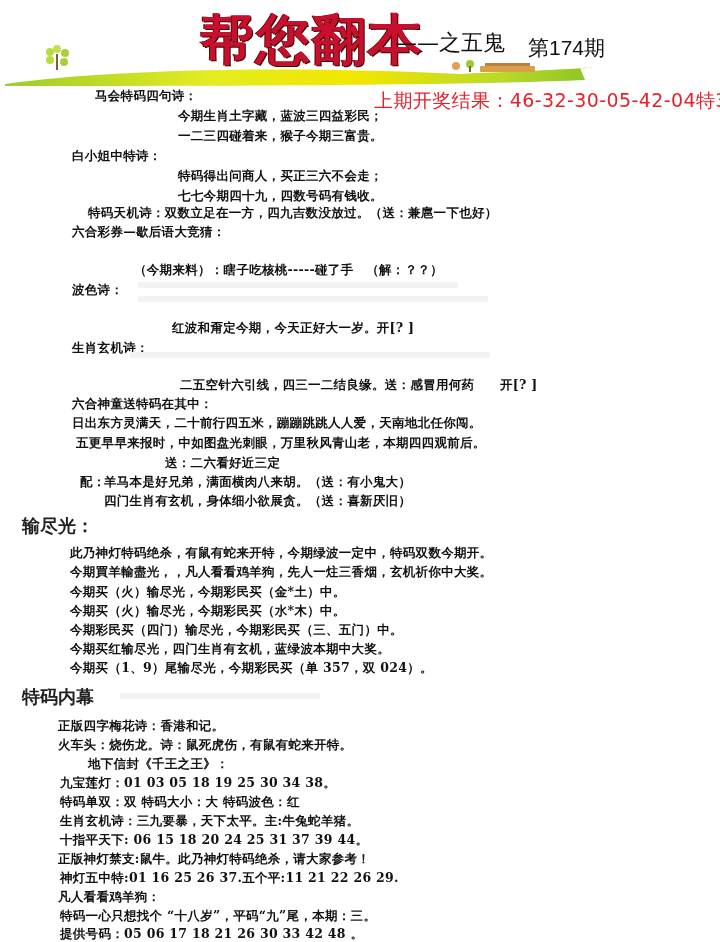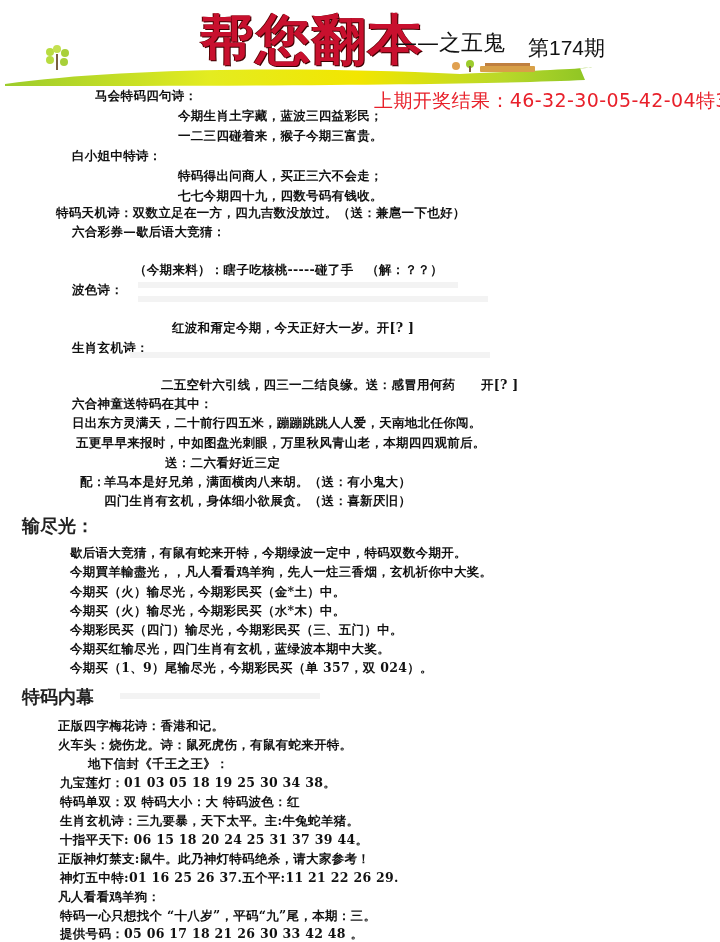--- a/index.html
+++ b/index.html
@@ -57,44 +57,44 @@
 <div id="lastresult" class="abs">上期开奖结果：46-32-30-05-42-04特38</div>
 
 <div class="abs b" style="left:95px;top:88px">马会特码四句诗：</div>
 <div class="abs b" style="left:178px;top:108px">今期生肖土字藏，蓝波三四益彩民；</div>
 <div class="abs b" style="left:178px;top:128px">一二三四碰着来，猴子今期三富贵。</div>
 
 <div class="abs b" style="left:72px;top:148px">白小姐中特诗：</div>
 <div class="abs b" style="left:178px;top:168px">特码得出问商人，买正三六不会走；</div>
 <div class="abs b" style="left:178px;top:188px">七七今期四十九，四数号码有钱收。</div>
 
-<div class="abs b" style="left:56px;top:205px">特码天机诗：双数立足在一方，四九吉数没放过。（送：兼扈一下也好）</div>
+<div class="abs b" style="left:88px;top:205px">特码天机诗：双数立足在一方，四九吉数没放过。（送：兼扈一下也好）</div>
 
 <div class="abs b" style="left:72px;top:224px">六合彩券—歇后语大竞猜：</div>
 <div class="abs b" style="left:134px;top:262px">（今期来料）：瞎子吃核桃-----碰了手　（解：？？）</div>
 <div class="abs ghost" style="left:138px;top:282px;width:320px"></div>
 
 <div class="abs b" style="left:72px;top:282px">波色诗：</div>
 <div class="abs ghost" style="left:138px;top:296px;width:350px"></div>
 <div class="abs b" style="left:172px;top:320px">红波和甭定今期，今天正好大一岁。开[? ]</div>
 
 <div class="abs b" style="left:72px;top:340px">生肖玄机诗：</div>
 <div class="abs ghost" style="left:130px;top:352px;width:360px"></div>
-<div class="abs b" style="left:161px;top:377px">二五空针六引线，四三一二结良缘。送：感冒用何药　　开[? ]</div>
+<div class="abs b" style="left:180px;top:377px">二五空针六引线，四三一二结良缘。送：感冒用何药　　开[? ]</div>
 
 <div class="abs b" style="left:72px;top:396px">六合神童送特码在其中：</div>
 <div class="abs b" style="left:72px;top:415px">日出东方灵满天，二十前行四五米，蹦蹦跳跳人人爱，天南地北任你闯。</div>
 <div class="abs b" style="left:76px;top:435px">五更早早来报时，中如图盘光刺眼，万里秋风青山老，本期四四观前后。</div>
 <div class="abs b" style="left:165px;top:455px">送：二六看好近三定</div>
 <div class="abs b" style="left:80px;top:474px">配：</div>
 <div class="abs b" style="left:104px;top:474px">羊马本是好兄弟，满面横肉八来胡。（送：有小鬼大）</div>
 <div class="abs b" style="left:104px;top:493px">四门生肖有玄机，身体细小欲展贪。（送：喜新厌旧）</div>
 
 <div class="abs sec" style="left:22px;top:514px">输尽光：</div>
-<div class="abs b" style="left:70px;top:545px">歇后语大竞猜，有鼠有蛇来开特，今期绿波一定中，特码双数今期开。</div>
+<div class="abs b" style="left:70px;top:545px">此乃神灯特码绝杀，有鼠有蛇来开特，今期绿波一定中，特码双数今期开。</div>
 <div class="abs b" style="left:70px;top:564px">今期買羊輸盡光，，凡人看看鸡羊狗，先人一炷三香烟，玄机祈你中大奖。</div>
 <div class="abs b" style="left:70px;top:584px">今期买（火）输尽光，今期彩民买（金*土）中。</div>
 <div class="abs b" style="left:70px;top:603px">今期买（火）输尽光，今期彩民买（水*木）中。</div>
 <div class="abs b" style="left:70px;top:622px">今期彩民买（四门）输尽光，今期彩民买（三、五门）中。</div>
 <div class="abs b" style="left:70px;top:641px">今期买红输尽光，四门生肖有玄机，蓝绿波本期中大奖。</div>
 <div class="abs b" style="left:70px;top:660px">今期买（1、9）尾输尽光，今期彩民买（单 357，双 024）。</div>
 
 <div class="abs sec" style="left:22px;top:685px">特码内幕</div>
 <div class="abs ghost" style="left:120px;top:693px;width:200px"></div>
 <div class="abs b" style="left:58px;top:718px">正版四字梅花诗：香港和记。</div>

